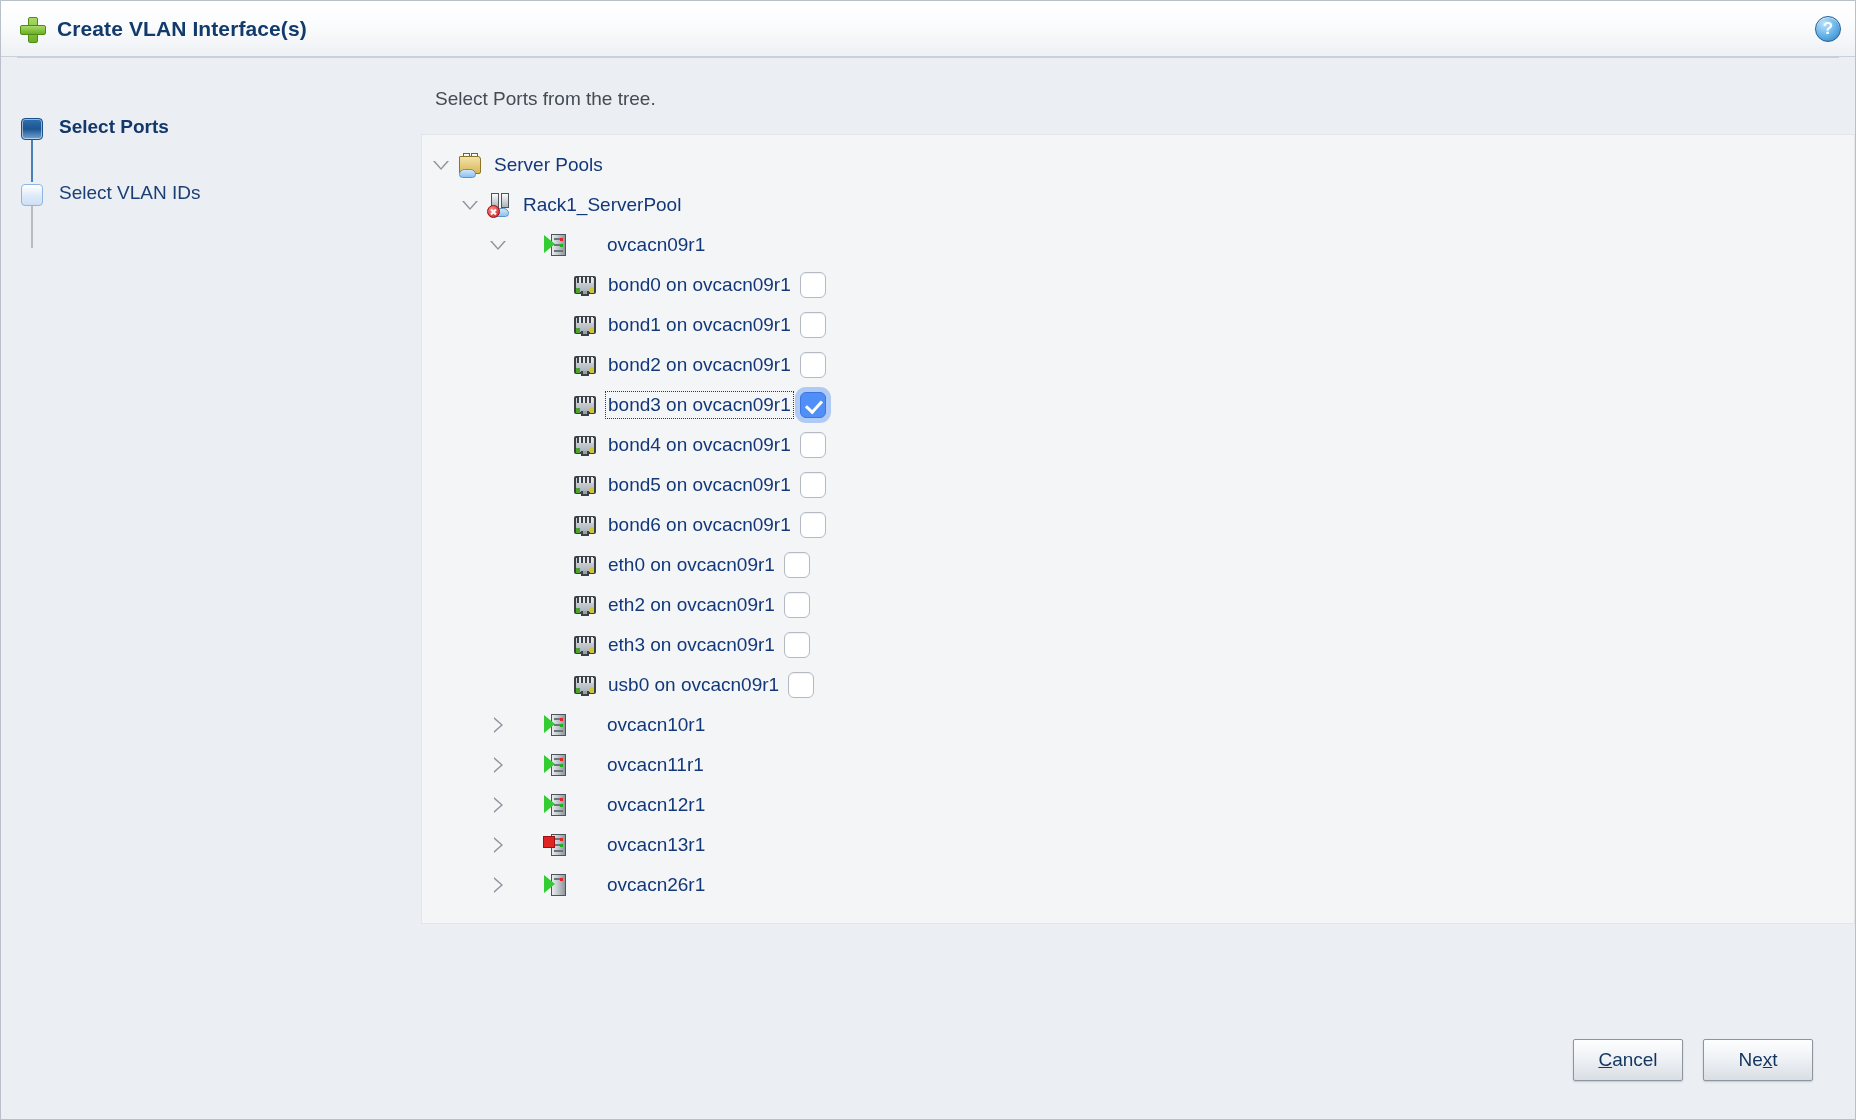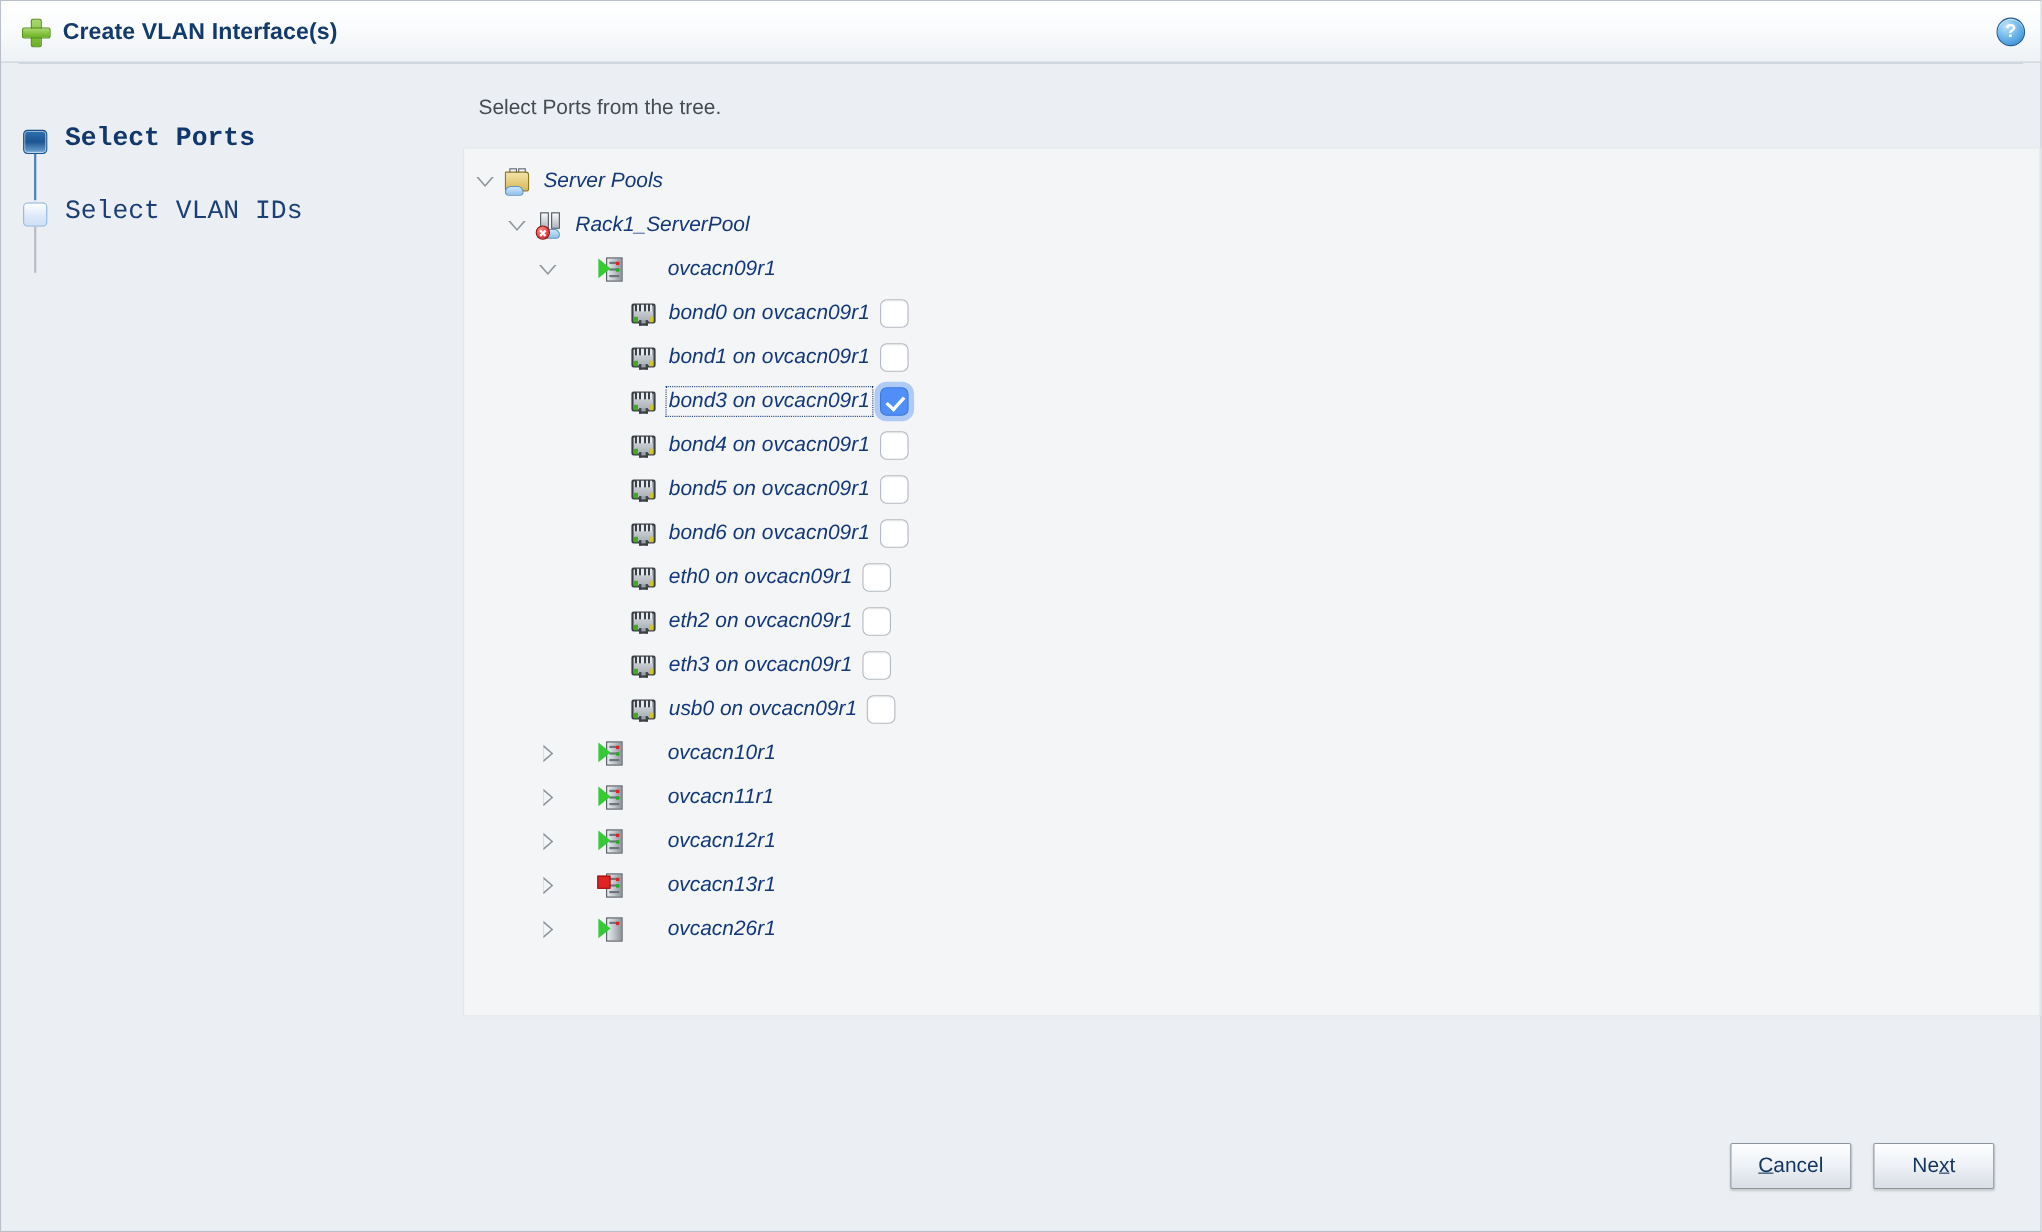--- a/index.html
+++ b/index.html
@@ -77,21 +77,21 @@
   }
   .step.disabled .step-marker {
     background:linear-gradient(to bottom,#fbfbfb 0%,#e9e9ea 100%);
     border:1px solid #c3c6ca;
   }
   .step-line {
     position:absolute; left:10px; top:24px; width:2px; height:42px; z-index:1;
   }
   .step.active .step-line { background:#4a7fb5; }
   .step.next   .step-line { background:#b6bcc3; }
-  .step-label { margin-left:16px; font-size:24px; line-height:22px;font-family:Liberation Mono, monospace; }
+  .step-label { margin-left:16px; font-size:19px; line-height:22px; }
   .step.active .step-label { color:#12376a; font-weight:bold; }
   .step.next   .step-label { color:#1b3f74; }
   .step.disabled .step-label { color:#9299a3; }
 
   
   .main { flex:1 1 auto; min-width:0; }
   .pane-title {
     font-size:19px; color:#444b53; margin:0 0 24px 14px;
   }
   .tree-panel {
@@ -210,21 +210,21 @@
     position:absolute; left:5px; top:5px; width:16px; height:6px;
     background:repeating-linear-gradient(to right,#3b4046 0 2px,#e6e9ec 2px 4px);
   }
   .ic-port .clip {
     position:absolute; left:9px; bottom:2px; width:8px; height:5px;
     background:#9aa1a8; border:2px solid #3b4046; border-top:none;
   }
   .ic-port .lg { position:absolute; left:4px; bottom:5px; width:4px; height:5px; background:#4aa32a; }
   .ic-port .ly { position:absolute; right:4px; bottom:5px; width:4px; height:5px; background:#cfc433; }
 
-  .node-label { color:#13387a; font-size:19px;font-style:italic; }
+  .node-label { color:#13387a; font-size:19px; }
   .node.focused .node-label {
     outline:1px dotted #13387a; outline-offset:2px;
   }
 
   
   .cb {
     width:26px; height:26px; flex:0 0 26px; margin-left:9px;
     border-radius:6px; position:relative; cursor:pointer;
   }
   .cb.unchecked {
@@ -342,20 +342,32 @@
             <div class="node i3">
               <span class="twisty none"></span>
               <span class="node-icon ic-port">
                 <span class="jack"></span>
                 <span class="teeth"></span>
                 <span class="lg"></span>
                 <span class="ly"></span>
                 <span class="clip"></span>
               </span>
               <span class="node-label">bond1 on ovcacn09r1</span>
+              <span class="cb unchecked"></span>
+            </div>
+            <div class="node i3">
+              <span class="twisty none"></span>
+              <span class="node-icon ic-port">
+                <span class="jack"></span>
+                <span class="teeth"></span>
+                <span class="lg"></span>
+                <span class="ly"></span>
+                <span class="clip"></span>
+              </span>
+              <span class="node-label">bond2 on ovcacn09r1</span>
               <span class="cb unchecked"></span>
             </div>
             <div class="node i3 focused">
               <span class="twisty none"></span>
               <span class="node-icon ic-port">
                 <span class="jack"></span>
                 <span class="teeth"></span>
                 <span class="lg"></span>
                 <span class="ly"></span>
                 <span class="clip"></span>

